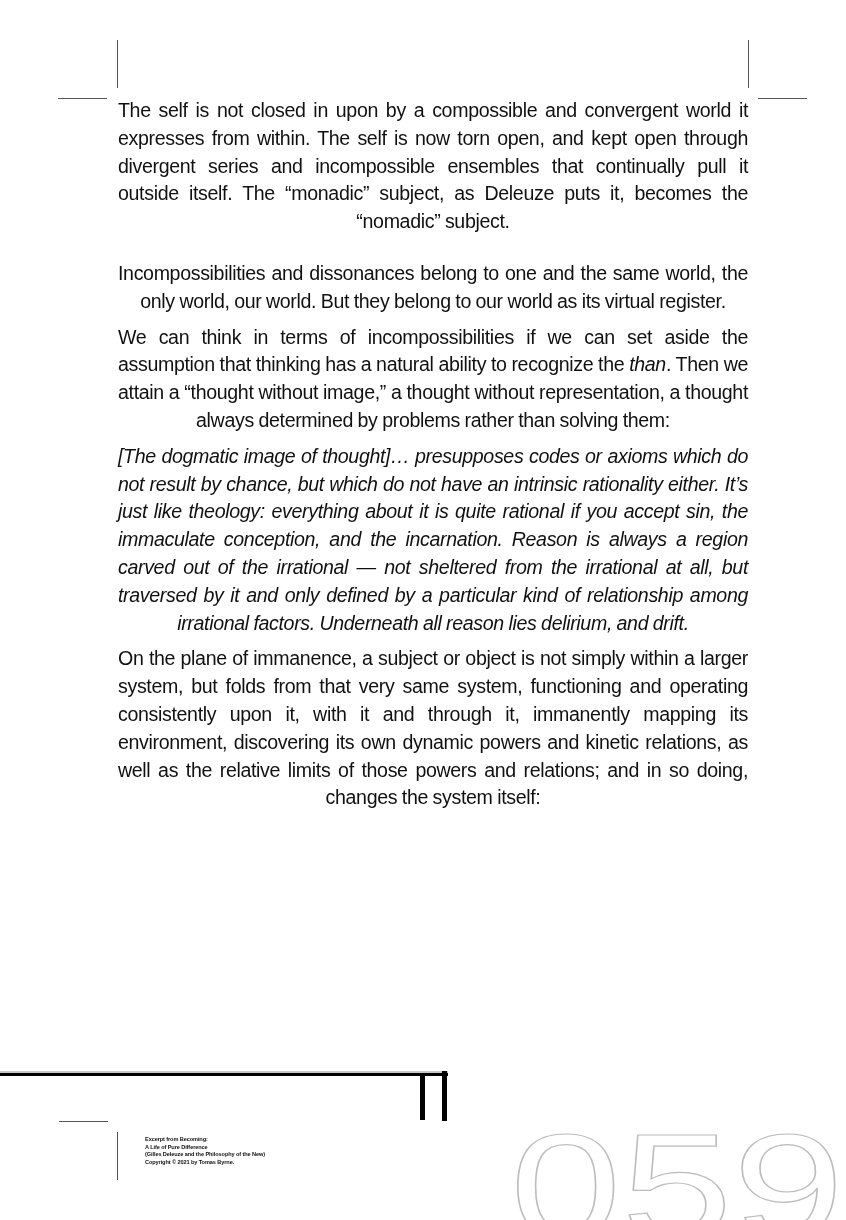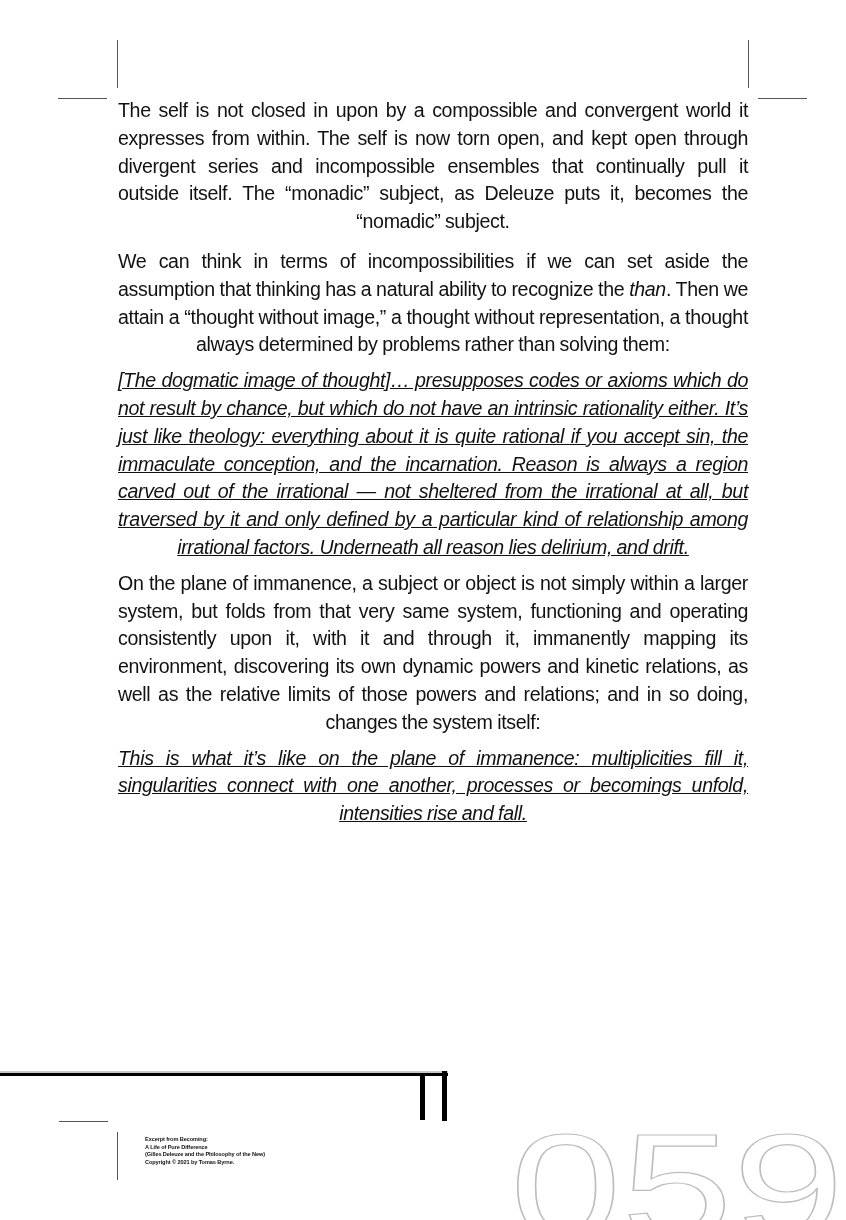--- a/index.html
+++ b/index.html
@@ -2,22 +2,22 @@
 <html><head>
 <meta charset="utf-8">
 <style>
   html, body { margin: 0; padding: 0; background: #ffffff; }
   body { width: 846px; height: 1220px; position: relative; overflow: hidden; color: #111; }
   .mark { position: absolute; background: #555; }
   .text-block { position: absolute; left: 118px; width: 630px; top: 97px;
     font-family: "Liberation Sans", sans-serif; font-size: 19.6px; line-height: 27.8px;
     text-align: justify; text-align-last: center; letter-spacing: -0.35px; word-spacing: -0.5px; }
   .text-block p { margin: 0 0 8px 0; }
-  .text-block p.first { margin-bottom: 12px; }
-  .text-block p.quote { font-style: italic; text-decoration: underline; }
+  .text-block p.first { margin-bottom: 24px; }
+  .text-block p.quote { font-style: italic; }
   .bar { position: absolute; left: 0; top: 1071px; width: 448px; height: 5px;
     background: #000; border-top: 2px solid #c8c8c8; box-sizing: border-box; }
   .leg { position: absolute; background: #000; width: 5px; }
   .credit { position: absolute; left: 145px; top: 1136px;
     font-family: "Liberation Sans", sans-serif; font-weight: bold; font-size: 5.6px;
     line-height: 7.6px; color: #111; letter-spacing: -0.1px; }
   .credit div { white-space: nowrap; }
   .pagenum { position: absolute; left: 508px; top: 1110px; width: 338px; height: 110px; }
 </style>
 </head>
@@ -25,24 +25,24 @@
 
 <div class="mark" style="left:117px;top:40px;width:1px;height:48px;"></div>
 <div class="mark" style="left:58px;top:98px;width:49px;height:1px;"></div>
 <div class="mark" style="left:748px;top:40px;width:1px;height:48px;"></div>
 <div class="mark" style="left:758px;top:98px;width:49px;height:1px;"></div>
 <div class="mark" style="left:59px;top:1121px;width:49px;height:1px;"></div>
 <div class="mark" style="left:117px;top:1132px;width:1px;height:48px;"></div>
 
 <div class="text-block" id="body">
     <p class="first"><span>The self is not closed in upon by a compossible and convergent world it expresses from within. The self is now torn open, and kept open through divergent series and incompossible ensembles that continually pull it outside itself. The “monadic” subject, as Deleuze puts it, becomes the “nomadic” subject.</span></p>
+    <p><span>Incompossibilities and dissonances belong to one and the same world, the only world, our world. But they belong to our world as its virtual register.</span></p>
     <p><span>We can think in terms of incompossibilities if we can set aside the assumption that thinking has a natural ability to recognize the </span><em>than</em><span>. Then we attain a “thought without image,” a thought without representation, a thought always determined by problems rather than solving them:</span></p>
     <p class="quote"><span>[The dogmatic image of thought]… presupposes codes or axioms which do not result by chance, but which do not have an intrinsic rationality either. It’s just like theology: everything about it is quite rational if you accept sin, the immaculate conception, and the incarnation. Reason is always a region carved out of the irrational — not sheltered from the irrational at all, but traversed by it and only defined by a particular kind of relationship among irrational factors. Underneath all reason lies delirium, and drift.</span></p>
     <p><span>On the plane of immanence, a subject or object is not simply within a larger system, but folds from that very same system, functioning and operating consistently upon it, with it and through it, immanently mapping its environment, discovering its own dynamic powers and kinetic relations, as well as the relative limits of those powers and relations; and in so doing, changes the system itself:</span></p>
-    <p class="quote"><span>This is what it’s like on the plane of immanence: multiplicities fill it, singularities connect with one another, processes or becomings unfold, intensities rise and fall.</span></p>
   </div>
 
 <div class="bar"></div>
 <div class="leg" style="left:420px;top:1073px;height:47px;"></div>
 <div class="leg" style="left:442px;top:1071px;height:50px;"></div>
 
 <div class="credit">
   <div>Excerpt from Becoming:</div>
   <div>A Life of Pure Difference</div>
   <div>(Gilles Deleuze and the Philosophy of the New)</div>

